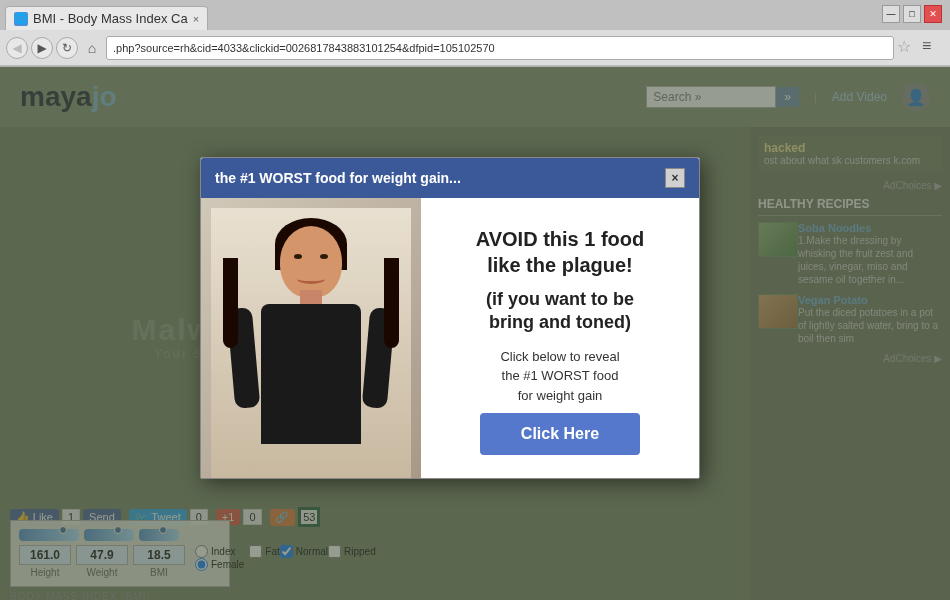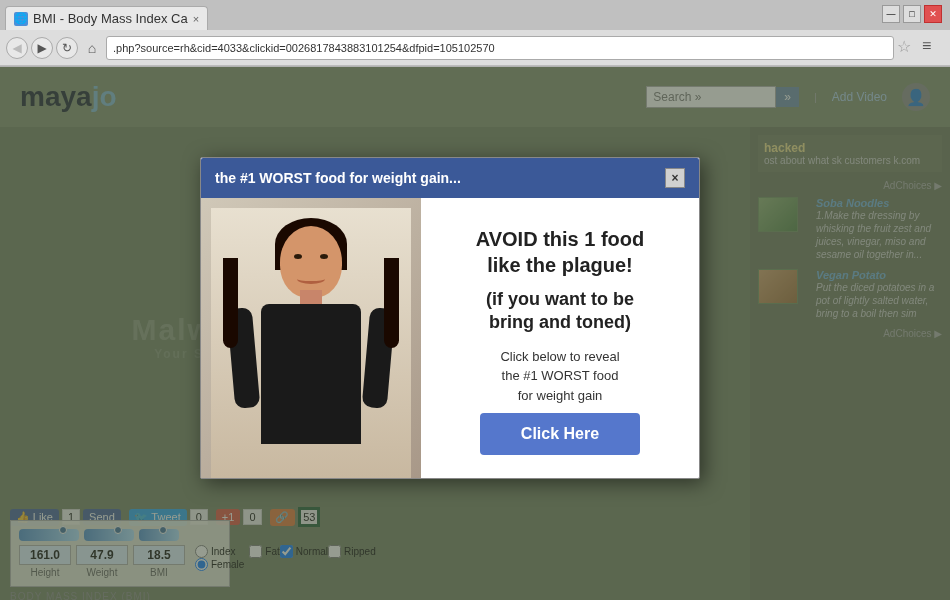--- a/index.html
+++ b/index.html
@@ -347,23 +347,22 @@
     .sidebar-heading {
       font-size: 12px;
       font-weight: bold;
       color: #eee;
       margin-bottom: 6px;
       border-bottom: 1px solid #8a9a7a;
       padding-bottom: 4px;
     }
     .recipe-item {
       display: flex;
-      gap: 18px;
+      gap: 0;
       margin-bottom: 8px;
-      font-style: italic;
     }
     .recipe-thumb {
       width: 40px;
       height: 35px;
       background: #8aaa6a;
       flex-shrink: 0;
       border: 1px solid #6a8a5a;
     }
     .recipe-title {
       color: #6aacdd;
@@ -654,20 +653,21 @@
 
     <div class="right-sidebar">
 
       <div class="hacked-box">
         <div class="hacked-title">hacked</div>
         <div style="font-size:10px;color:#ccc;">ost about what sk customers k.com</div>
       </div>
 
       <div style="font-size:10px;color:#aaa;text-align:right;margin-bottom:6px;">AdChoices ▶</div>
 
+      <div class="sidebar-heading">HEALTHY RECIPES</div>
 
       <div class="recipe-item">
         <div class="recipe-thumb" style="background:linear-gradient(135deg,#8aaa70,#4a7a40);"></div>
         <div>
           <div class="recipe-title">Soba Noodles</div>
           <div class="recipe-text">1.Make the dressing by whisking the fruit zest and juices, vinegar, miso and sesame oil together in...</div>
         </div>
       </div>
 
       <div class="recipe-item">

